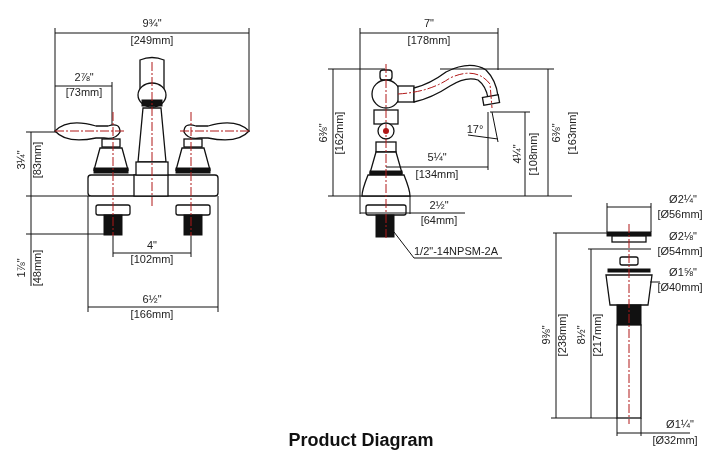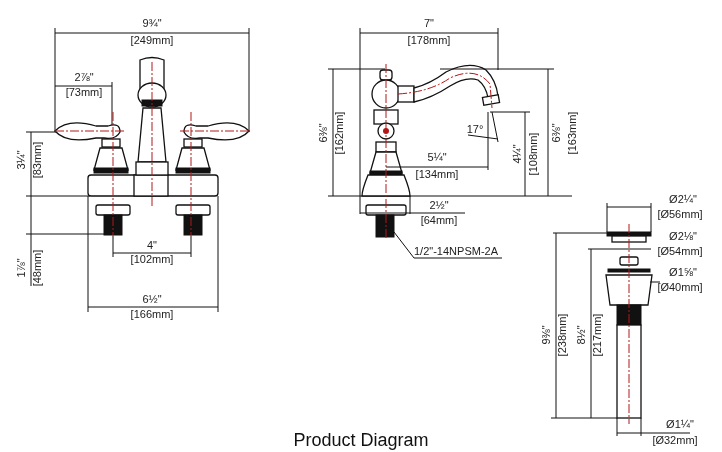--- a/index.html
+++ b/index.html
@@ -3,21 +3,21 @@
 <meta charset="utf-8">
 <style>
   html,body{margin:0;padding:0;background:#fff;}
   body{width:722px;height:452px;position:relative;overflow:hidden;font-family:"Liberation Sans",sans-serif;}
   svg{position:absolute;left:0;top:0;}
   .dim{font-family:"Liberation Sans",sans-serif;font-size:11px;fill:#222;}
   .ln{stroke:#111;stroke-width:1;fill:none;}
   .thick{stroke:#111;stroke-width:1.3;fill:#fff;}
   .cl{stroke:#b01818;stroke-width:1;stroke-dasharray:9 2 2 2;fill:none;}
   .blk{fill:#111;stroke:#111;}
-  #title{position:absolute;left:0;width:722px;top:430px;text-align:center;font-family:"Liberation Sans",sans-serif;font-weight:normal;font-size:18px;color:#111;}
+  #title{position:absolute;left:0;width:722px;top:430px;text-align:center;font-family:"Liberation Sans",sans-serif;font-weight:bold;font-size:18px;color:#111;}
 </style>
 </head>
 <body>
 
 <svg width="722" height="452" viewBox="0 0 722 452">
 
   <g>
 
     <line class="ln" x1="55" y1="33" x2="249" y2="33"></line>
     <line class="ln" x1="55" y1="28" x2="55" y2="132"></line>

